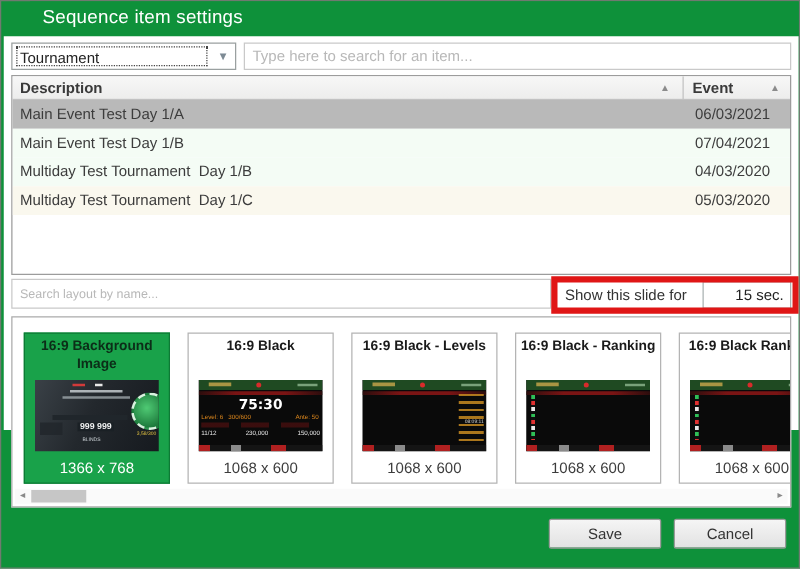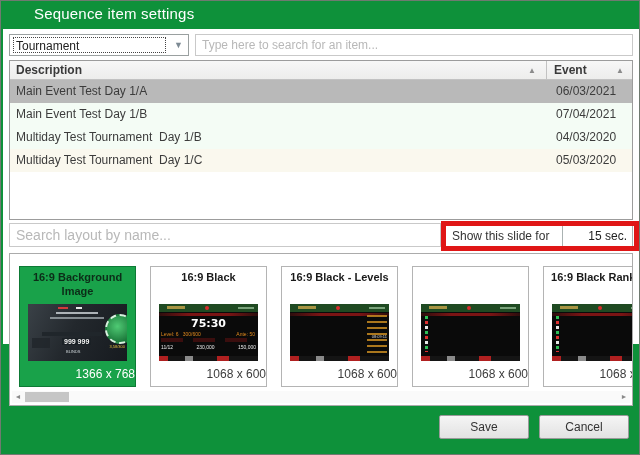--- a/index.html
+++ b/index.html
@@ -27,31 +27,31 @@
   .sa-date{left:606px;}
   .th-divider{position:absolute;left:536px;top:0;width:1px;height:19px;background:#c2c2c2;}
   .trow{position:relative;height:23px;font-size:12px;color:#3c3c3c;cursor:default;}
   .trow .desc{position:absolute;left:6px;top:4px;white-space:pre;}
   .trow .date{position:absolute;left:546px;top:4px;}
   .row-sel{background:#b9b9b9;}
   .row-mint{background:#f4fcf5;}
   .row-cream{background:#faf8ee;}
 
   
-  .layout-search{position:absolute;left:6px;top:194px;width:432px;height:24px;border:1px solid #c9c9c9;font-size:14px;padding:0 6px;color:#333;font-family:inherit;}
+  .layout-search{position:absolute;left:6px;top:194px;width:432px;height:24px;border:1px solid #c9c9c9;font-size:10px;padding:0 6px;color:#333;font-family:inherit;}
   .layout-search::placeholder{color:#b8b8b8;}
   .duration-label{position:absolute;left:449px;top:200px;font-size:12px;color:#333;}
   .duration-input{position:absolute;left:559px;top:196px;width:71px;height:22px;border:1px solid #aab2b2;font-size:12px;text-align:right;padding:0 5px;color:#222;font-family:inherit;}
   .red-annotation{position:absolute;left:438px;top:192px;width:198px;height:30px;border:5px solid #E01616;pointer-events:none;}
 
   
   .thumb-panel{position:absolute;left:6px;top:224px;width:624px;height:153px;border:1px solid #ababab;background:#fff;overflow:hidden;padding-left:28px;}
   .card{position:absolute;top:12px;width:117px;height:121px;background:#fff;border:1px solid #b4b4b4;cursor:pointer;}
   .card .card-title{position:absolute;left:2px;right:2px;top:3px;height:30px;font-size:11px;font-weight:bold;color:#1a1a1a;text-align:center;line-height:14px;}
-  .card .card-res{position:absolute;left:0;right:0;bottom:5px;font-size:12px;color:#3c3c3c;text-align:right;}
+  .card .card-res{position:absolute;left:0;right:0;bottom:5px;font-size:12px;color:#3c3c3c;text-align:center;}
   .card-sel{background:#19A24A;border-color:#0d7a35;}
   .card-sel .card-title{color:#0c2d18;}
   .card-sel .card-res{color:#ffffff;}
   .c0{left:9px;} .c1{left:140px;} .c2{left:271px;} .c3{left:402px;} .c4{left:533px;}
 
   
   .pv{position:absolute;left:8px;top:37px;width:99px;height:57px;background:#0a0a0a;overflow:hidden;}
   .pv-header{position:absolute;left:0;top:0;width:100%;height:8px;background:#1f4a22;}
   .pv-header .logo-dot{position:absolute;left:46%;top:2px;width:4px;height:4px;border-radius:50%;background:#d92b2b;}
   .pv-header .hdr-l{position:absolute;left:8px;top:2px;width:18px;height:3px;background:#caa84c;opacity:.8;}
@@ -191,20 +191,21 @@
           </div>
           <div class="pv-redstrip"></div>
           <div class="pv-rightcol"></div>
           <div class="pv-datestamp">08:09:11</div>
           <div class="pv-bottom"></div>
         </div>
         <div class="card-res">1068 x 600</div>
       </div>
 
       <div class="card c3">
+        <div class="card-title">16:9 Black - Ranking</div>
         <div class="pv">
           <div class="pv-header">
             <span class="hdr-l"></span>
             <span class="logo-dot"></span>
             <span class="hdr-r"></span>
           </div>
           <div class="pv-redstrip"></div>
           <div class="pv-dotcol"></div>
           <div class="pv-bottom"></div>
         </div>

